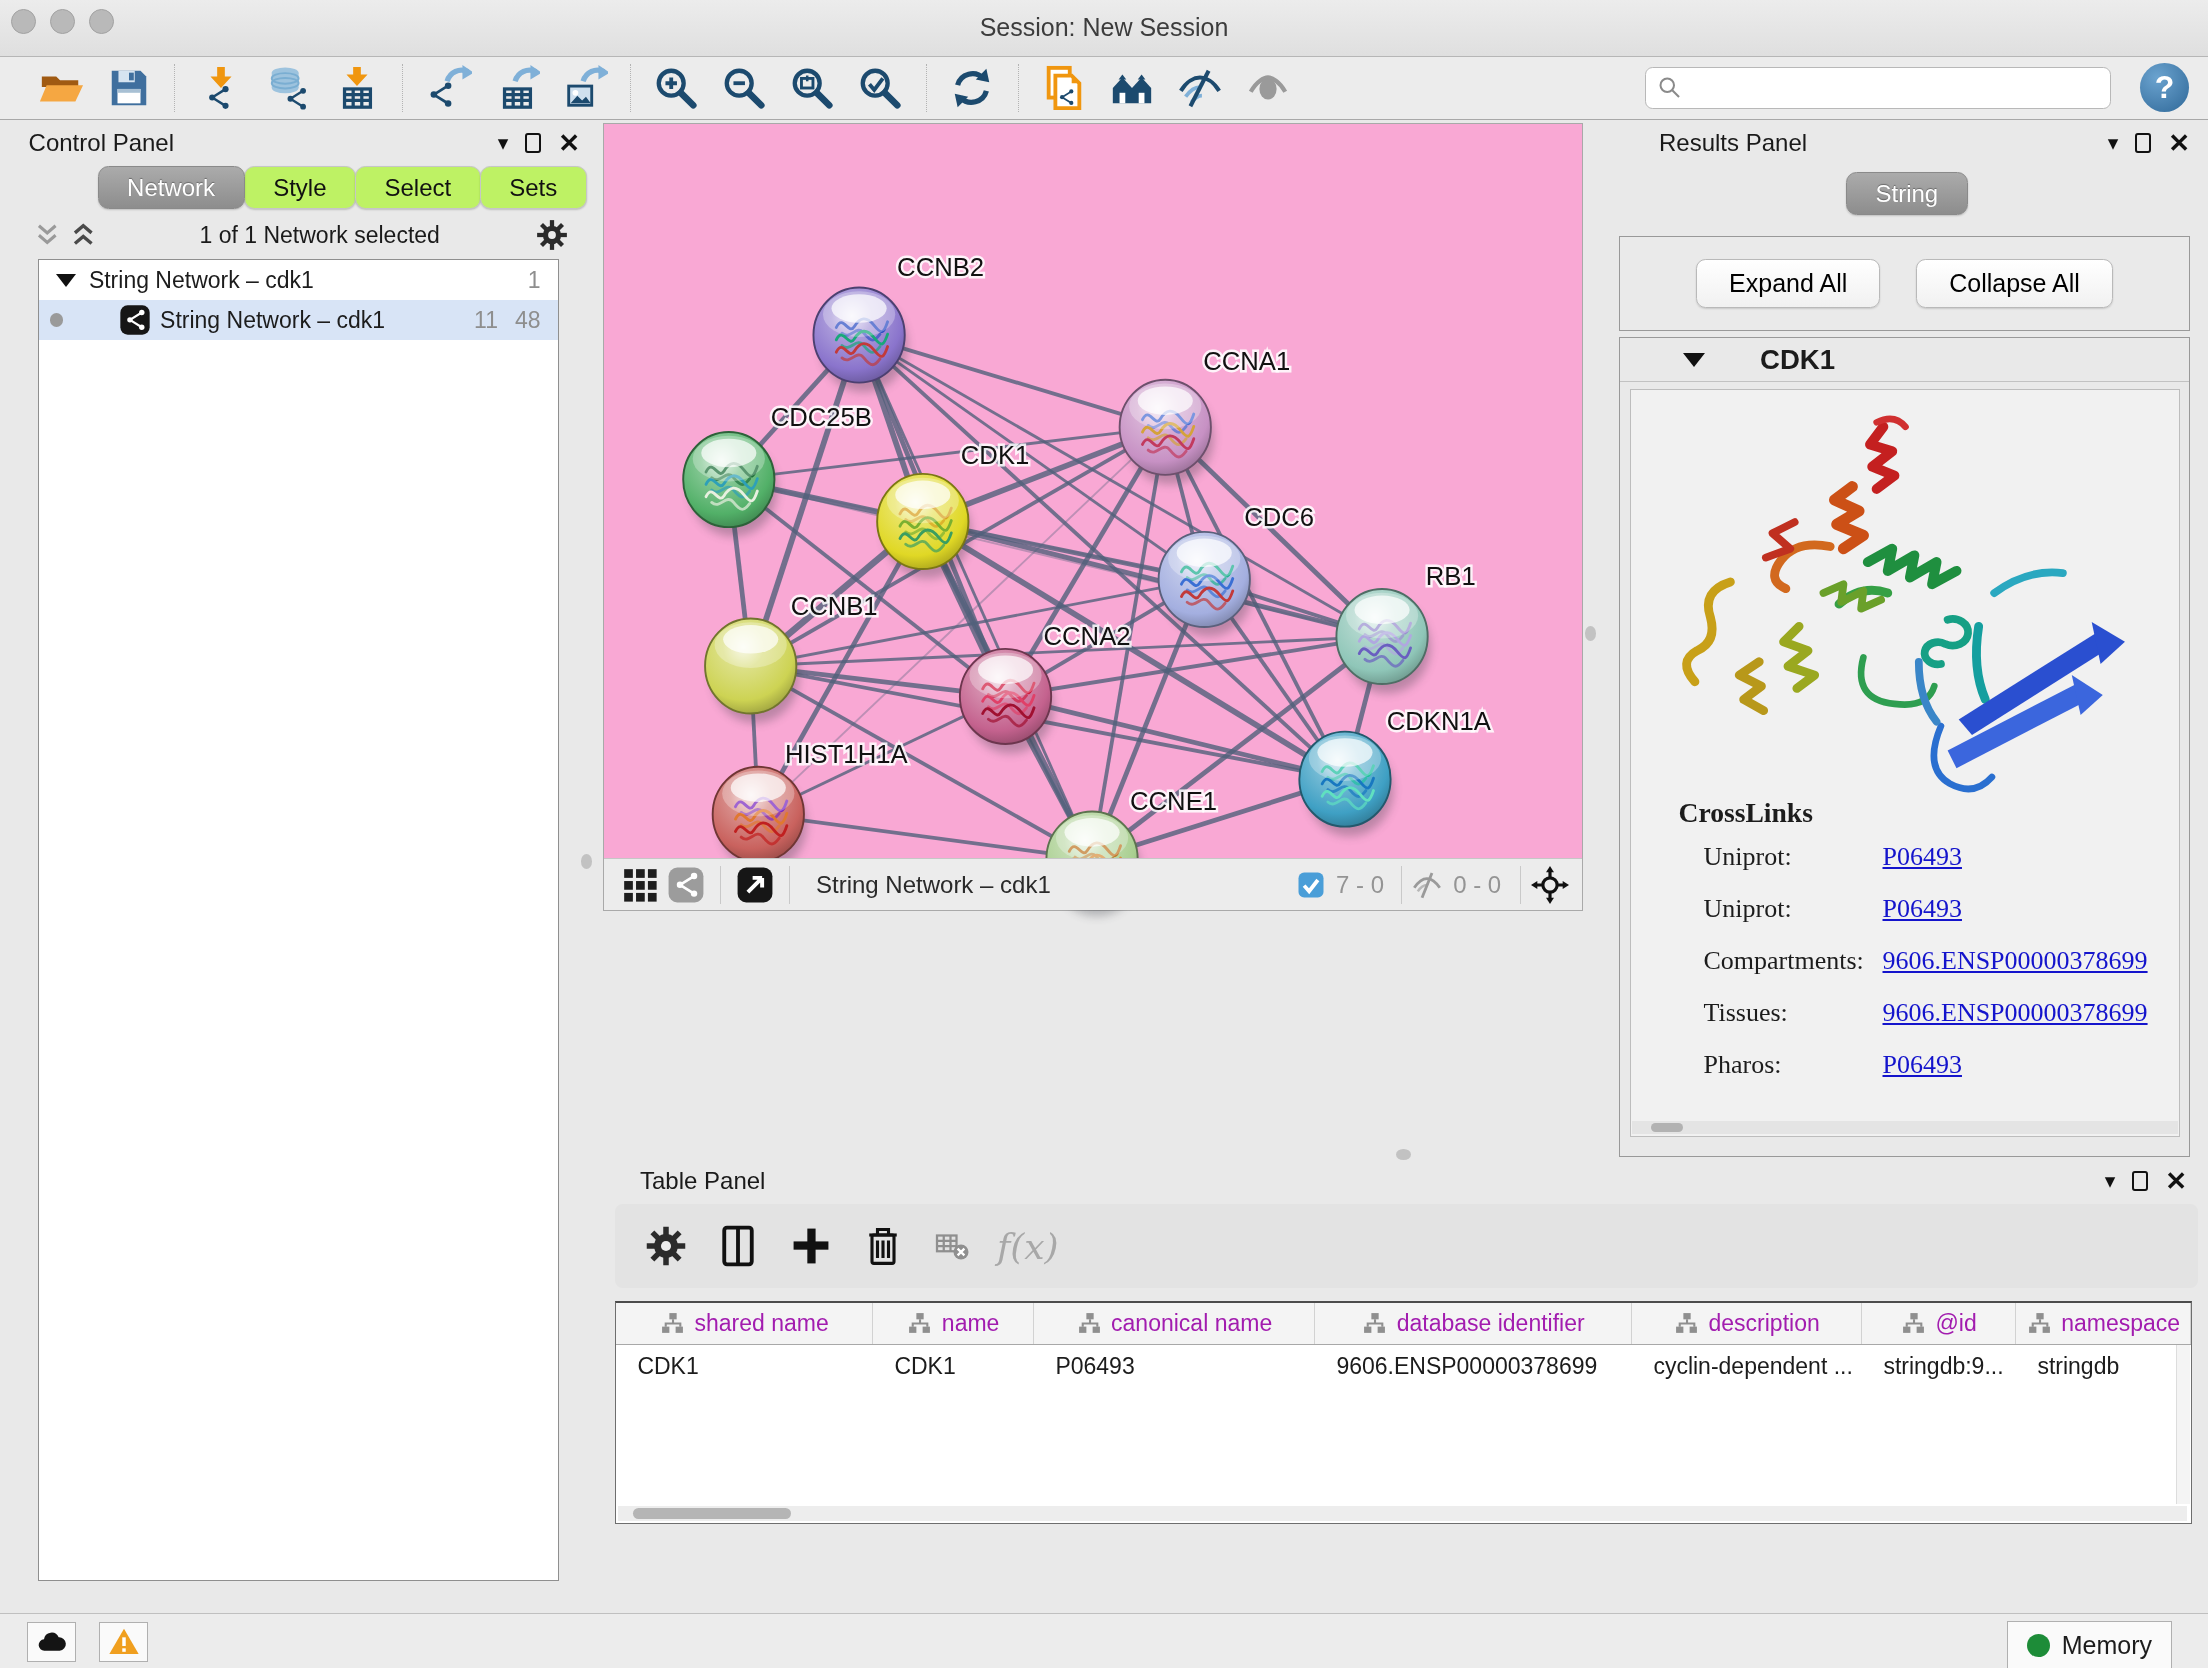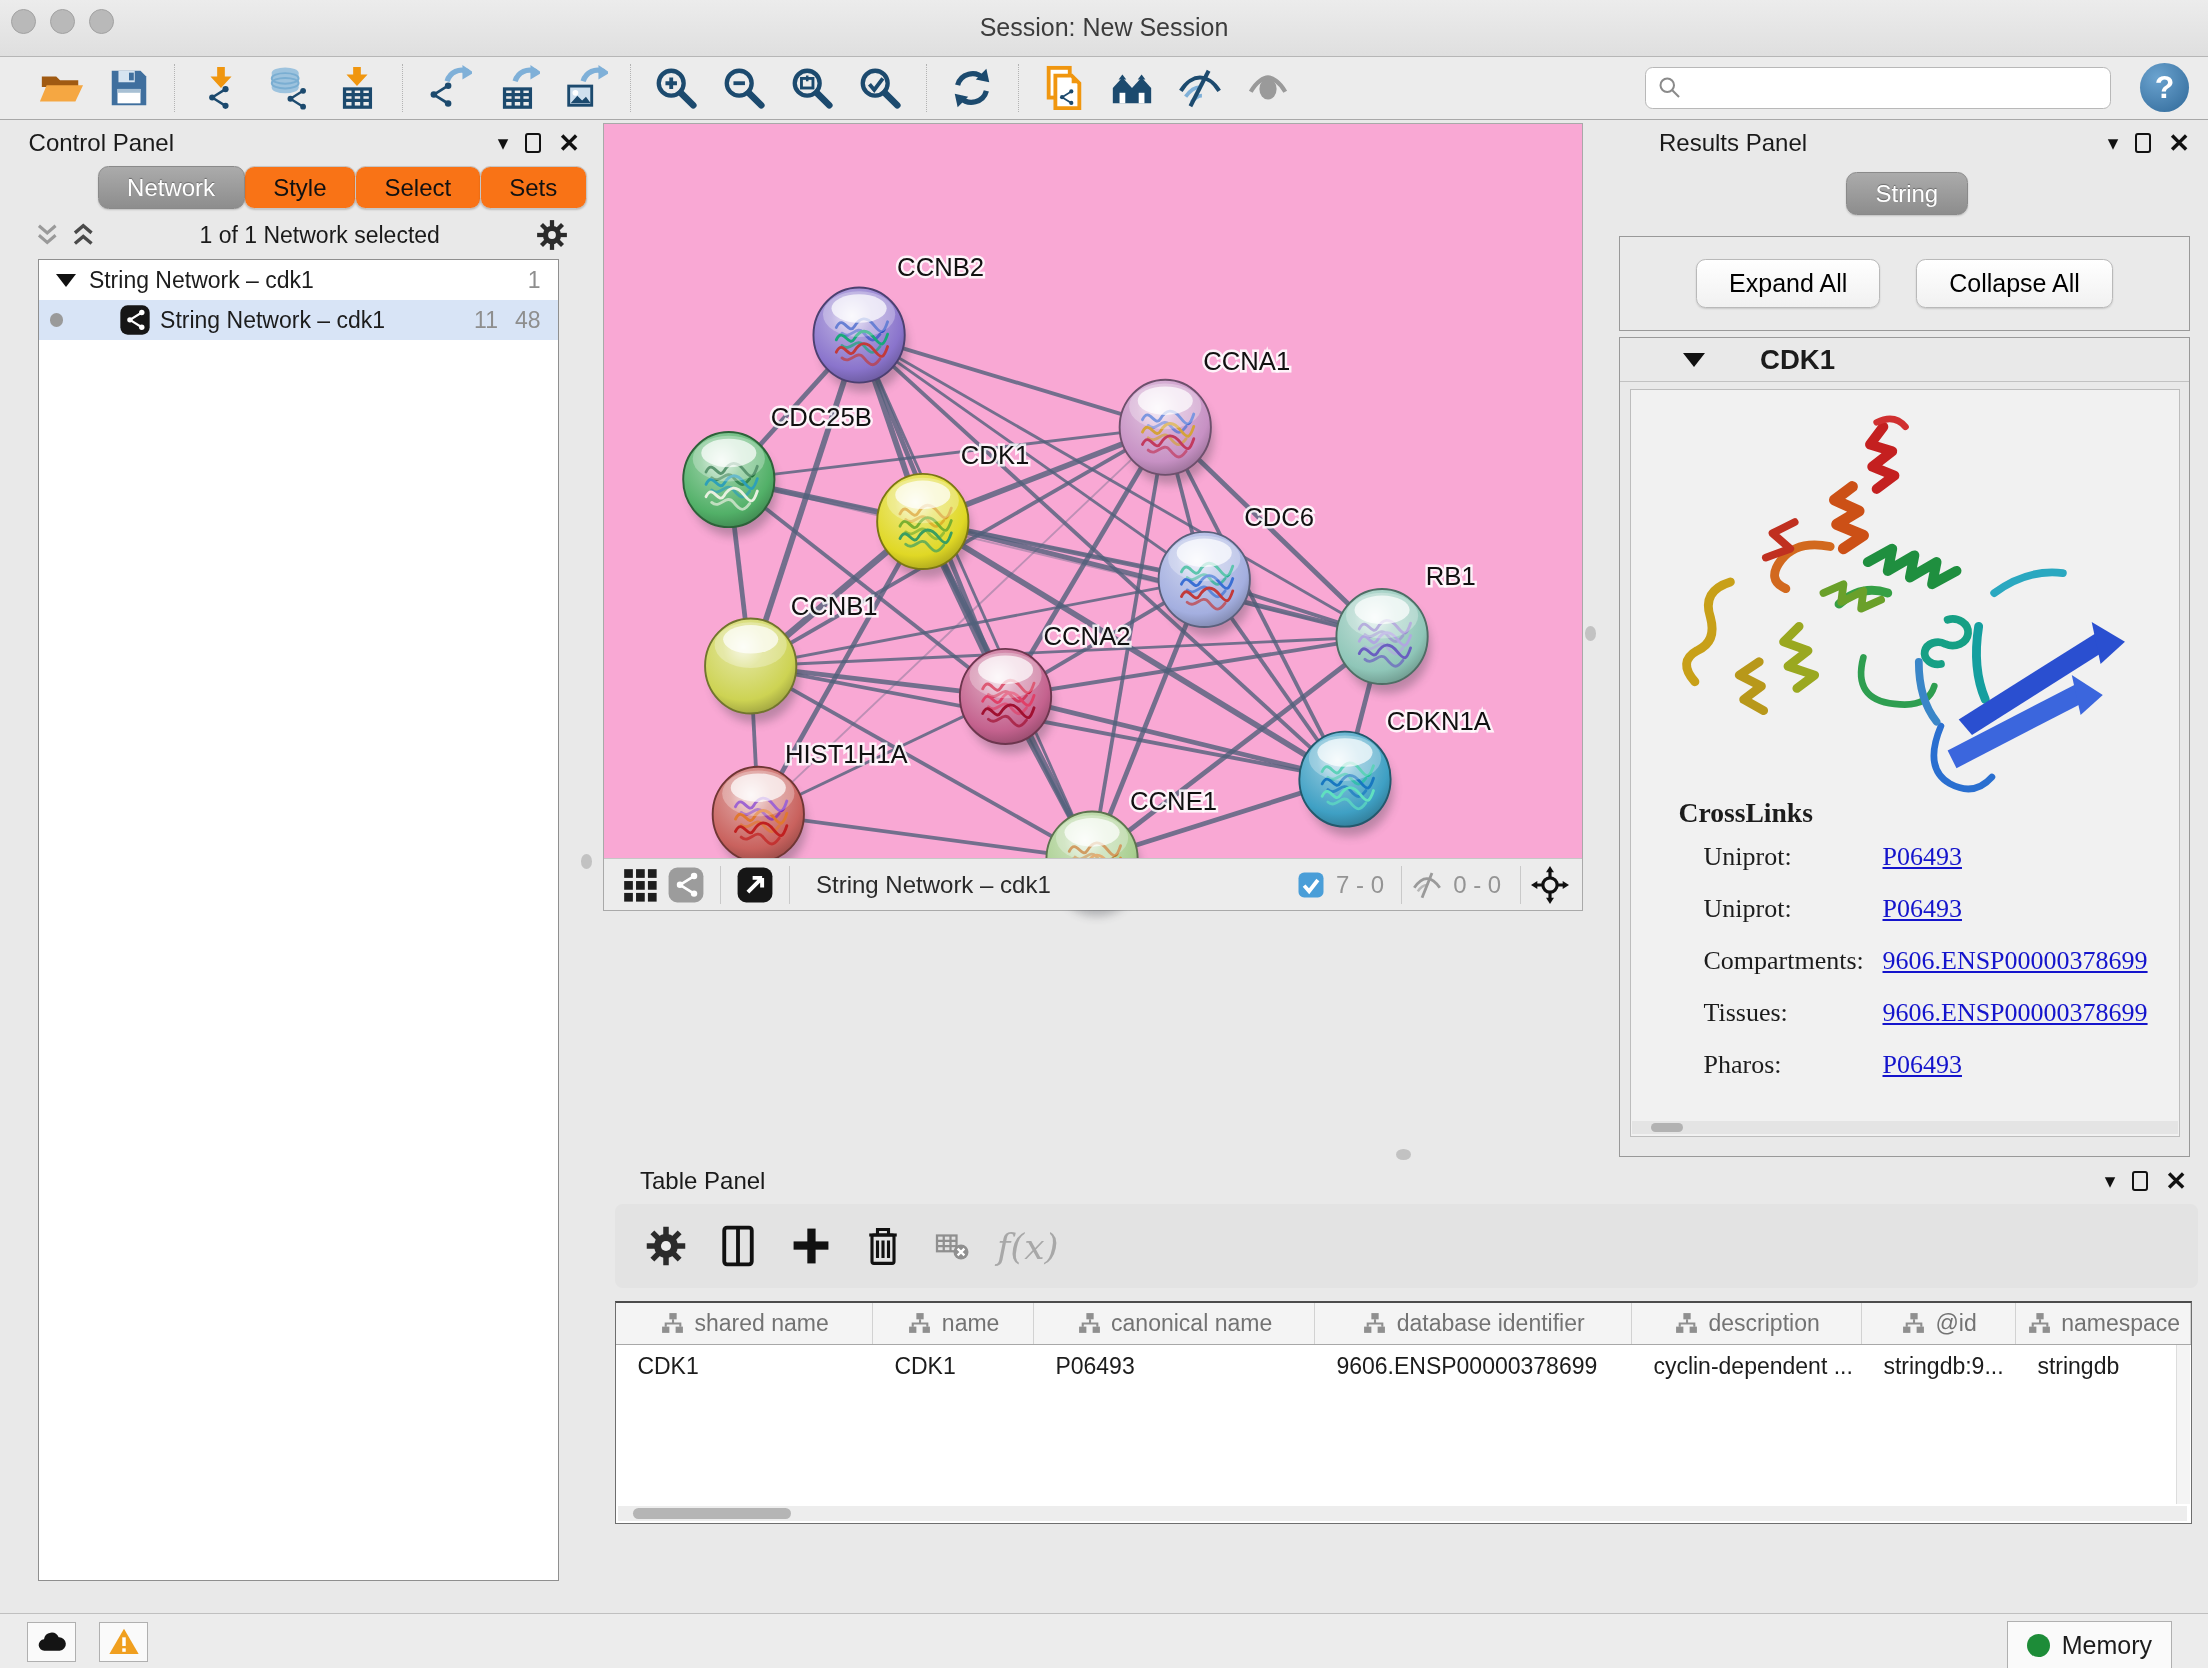--- a/index.html
+++ b/index.html
@@ -30,21 +30,21 @@
     display:flex; align-items:center; justify-content:center; }
 
   
   .panel-title { font-size:24px; color:#1a1a1a; }
   .panel-ctrls { display:flex; align-items:center; gap:17px; }
   .pc-arrow { font-size:21px; color:#111; }
   .pc-float { width:16px; height:20px; border:2.9px solid #111; border-radius:2.9px; }
   .pc-close { font-size:26px; font-weight:bold; color:#111; }
 
   .seg-tabs { display:flex; }
-  .seg-tab { padding:6.7px 28.5px; background:#f97316; border:1px solid #c6c6c6; margin-left:-1px;
+  .seg-tab { padding:6.7px 28.5px; background:#bef264; border:1px solid #c6c6c6; margin-left:-1px;
     border-radius:10.5px; font-size:24px; color:#111; box-shadow:0 1px 1.9px rgba(0,0,0,.18); z-index:1; }
   .seg-tab.selected { background:linear-gradient(#ababab,#8d8d8d); color:#fff;
     text-shadow:0 -1px 1px rgba(0,0,0,.35); border-color:#8a8a8a; z-index:2; }
 
   
   #control-panel { position:absolute; left:7.6px; top:126px; width:582px; height:1484px; }
   #cp-header { position:absolute; left:21px; top:1.9px; right:9.5px; display:flex; justify-content:space-between; align-items:center; }
   #cp-tabs { position:absolute; left:91px; top:40px; }
   #cp-selector { position:absolute; left:25px; top:88px; right:21px; height:42px; display:flex; align-items:center; }
   #cp-selector .chev { width:28.5px; height:28.5px; margin-right:7.6px; }
@@ -100,21 +100,21 @@
   
   #table-panel { position:absolute; left:603px; top:1162px; width:1605px; height:447px; }
   #tp-header { position:absolute; left:37px; top:3.8px; right:21px; display:flex; justify-content:space-between; align-items:center; }
   #tp-toolbar { position:absolute; left:12.4px; top:42px; width:1583px; height:84px; background:#e3e3e3;
     border-radius:7.6px; display:flex; align-items:center; }
   #tp-toolbar .tp-icon { width:44px; height:44px; margin-left:28.5px; }
   #tp-toolbar .fx { font-family:"DejaVu Serif", serif; font-style:italic; font-size:36px; color:#a8a8a8; margin-left:27px; }
   #tp-table { position:absolute; left:12.4px; top:139px; width:1577px; height:223px; background:#fff;
     border:1.9px solid #6e6e6e; border-top:2.9px solid #4c4c4c; }
   #tp-head { display:flex; height:42px; background:#f4f4f4; border-bottom:1px solid #a8a8a8; }
-  .th { display:flex; align-items:center; justify-content:center; gap:9.5px; font-size:23px; color:#737373;
+  .th { display:flex; align-items:center; justify-content:center; gap:9.5px; font-size:23px; color:#a21caf;
     border-right:1px solid #d2d2d2; overflow:hidden; white-space:nowrap; flex:none; }
   .th svg { width:25px; height:25px; flex:none; }
   .tr { display:flex; height:42px; }
   .td { font-size:23px; display:flex; align-items:center; padding-left:21px; overflow:hidden; white-space:nowrap; flex:none; }
   #tp-hscroll { position:absolute; left:1.9px; bottom:1.9px; width:1569px; height:15px; background:#ededed; }
   #tp-hscroll .thumb { position:absolute; left:15px; top:1.9px; width:158px; height:11.4px; border-radius:5.7px; background:#b5b5b5; }
   #tp-vscroll { position:absolute; right:1.9px; top:42px; bottom:19px; width:13.3px; background:#f4f4f4; border-left:1px solid #ddd; }
   #tp-tabs { position:absolute; left:516px; top:390px; }
 
   

